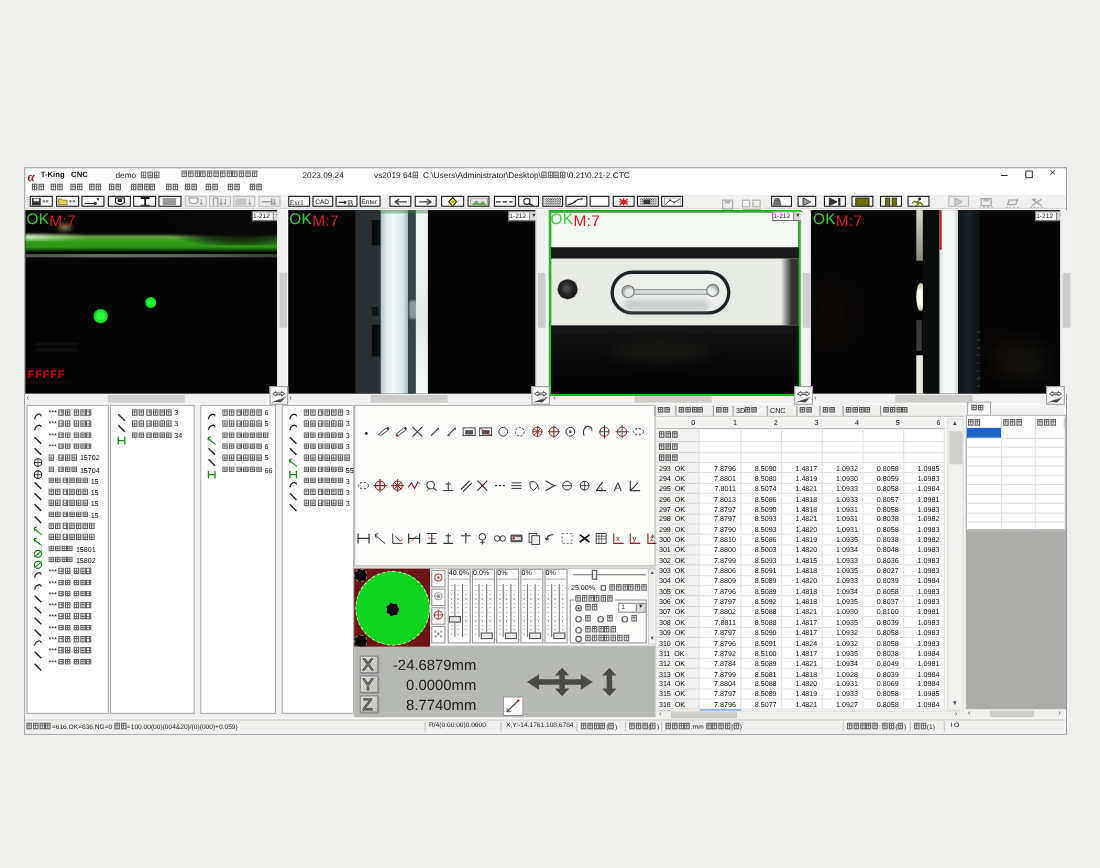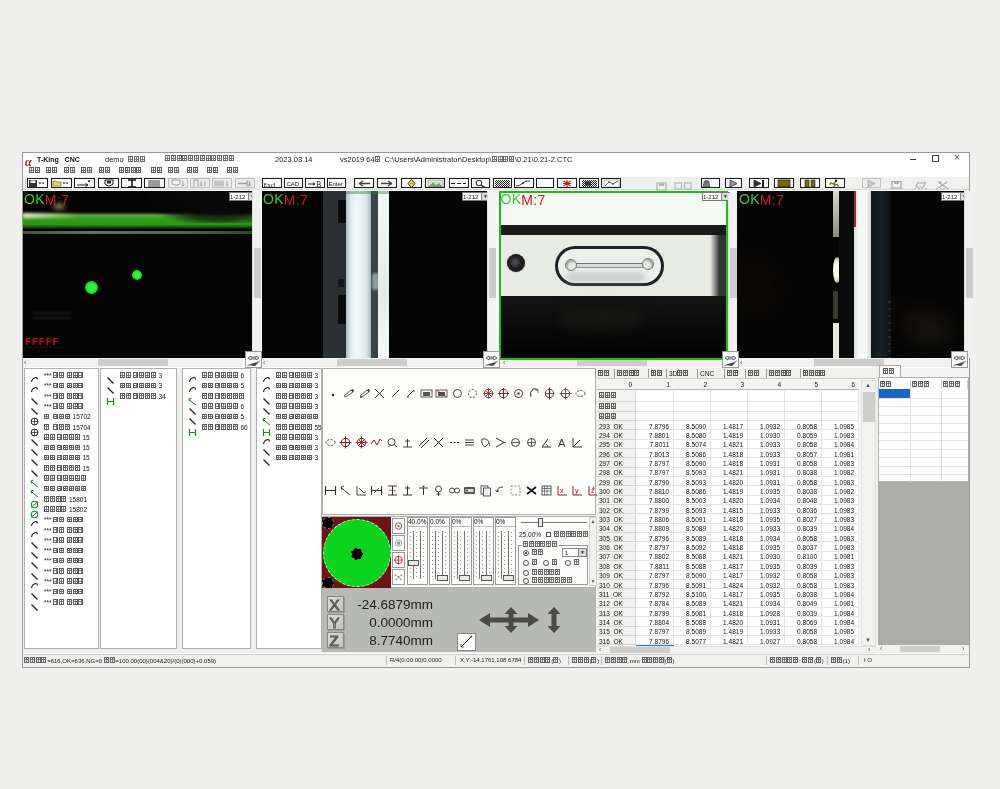--- a/index.html
+++ b/index.html
@@ -13,21 +13,21 @@
 .th{background:#cdcdcb}
 </style></head><body>
 <div class="a" style="left:22px;top:152px;width:948px;height:516px;background:#fff;border:1px solid #9a9a9a"></div>
 
 <div class="a" style="left:25px;top:152.5px;width:11px;height:11px"><svg width="11" height="11">
       <text x="0" y="9.5" font-size="12" font-weight="bold" fill="#9a2020" font-family="Liberation Serif" font-style="italic">α</text>
     </svg></div>
 <div class="a" style="left:37px;top:155.5px;font-size:7px;color:#111;font-weight:bold">T-King&nbsp;&nbsp;&nbsp;CNC</div>
 <div class="a" style="left:105px;top:155px;font-size:7.5px;color:#222">demo&nbsp;&nbsp;<i class="k6"></i><i class="k6"></i><i class="k6"></i></div>
 <div class="a" style="left:165px;top:155px;font-size:7px;color:#222"><i class="k6"></i><i class="k6"></i><i class="k6"></i><i class="k6"></i><i class="k6"></i><i class="k6"></i><i class="k6"></i><i class="k6"></i><i class="k6"></i><i class="k6"></i><i class="k6"></i><i class="k6"></i></div>
-<div class="a" style="left:275px;top:155px;font-size:7.5px;color:#222">2023.03.14</div>
+<div class="a" style="left:275px;top:155px;font-size:7.5px;color:#222">2023.09.24</div>
 <div class="a" style="left:340px;top:155px;font-size:7.5px;color:#222">vs2019&nbsp;64<i class="k6"></i>&nbsp;&nbsp;C:\Users\Administrator\Desktop\<i class="k6"></i><i class="k6"></i><i class="k6"></i><i class="k6"></i>\0.21\0.21-2.CTC</div>
 <div class="a" style="left:910px;top:159px;width:6px;height:1.2px;background:#333"></div>
 <div class="a" style="left:932px;top:155px;width:7px;height:7px;border:1px solid #444"></div>
 <div class="a" style="left:954px;top:152px;font-size:10px;color:#444">×</div>
 <div class="a" style="left:29px;top:167px;font-size:7px;color:#111"><i class="k6"></i><i class="k6"></i></div>
 <div class="a" style="left:46px;top:167px;font-size:7px;color:#111"><i class="k6"></i><i class="k6"></i></div>
 <div class="a" style="left:64px;top:167px;font-size:7px;color:#111"><i class="k6"></i><i class="k6"></i></div>
 <div class="a" style="left:81px;top:167px;font-size:7px;color:#111"><i class="k6"></i><i class="k6"></i></div>
 <div class="a" style="left:99px;top:167px;font-size:7px;color:#111"><i class="k6"></i><i class="k6"></i></div>
 <div class="a" style="left:119px;top:167px;font-size:7px;color:#111"><i class="k6"></i><i class="k6"></i><i class="k6"></i><i class="k6"></i></div>

